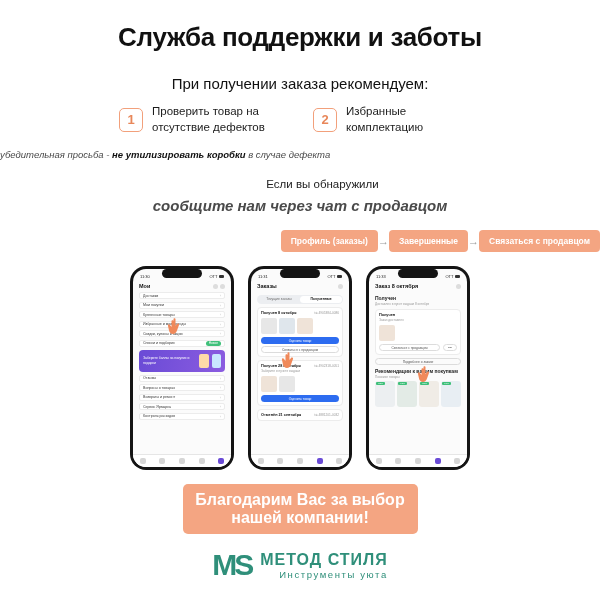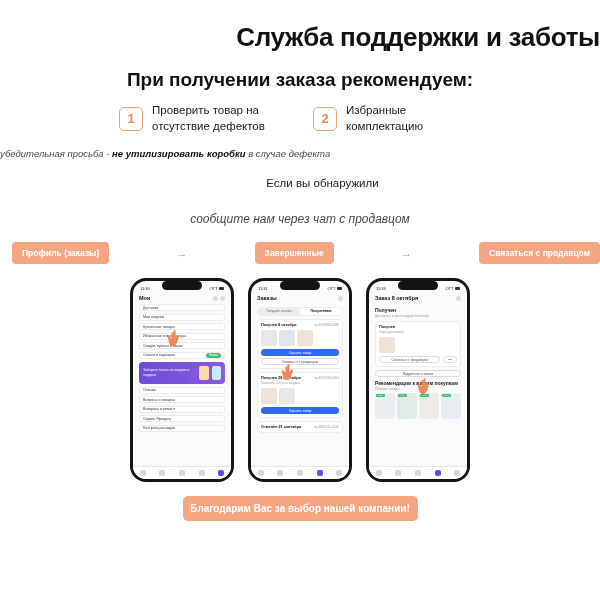--- a/index.html
+++ b/index.html
@@ -7,33 +7,33 @@
   body {
     width: 600px; height: 600px;
     background: #ffffff;
     font-family: "Liberation Sans", sans-serif;
     color: #1c1c1c;
     overflow: hidden;
   }
   .page { position: relative; width: 600px; height: 600px; }
 
   .title {
-    text-align: right;
+    text-align: center;
     font-size: 26px;
     font-weight: bold;
     letter-spacing: -0.3px;
     margin-top: 22px;
     color: #111;
   }
 
   .subtitle {
     text-align: center;
-    font-size: 19px;
-    font-weight: bold;
-    margin-top: 16px;
+    font-size: 15px;
+    font-weight: normal;
+    margin-top: 22px;
     color: #111;
   }
 
   .steps {
     display: flex;
     justify-content: center;
     gap: 26px;
     margin-top: 12px;
   }
   .step {
@@ -75,31 +75,31 @@
     color: #222;
     margin-left: 45px;
   }
   .block2 .l2 {
     font-size: 12.5px;
     font-weight: bold;
     color: #111;
     margin-top: 2px;
   }
   .block2 .l3 {
-    font-size: 12px;
+    font-size: 15px;
     font-style: italic;
     color: #4a4a4a;
-    margin-top: 23px;
+    margin-top: 7px;
+    font-weight: bold;
   }
 
   .chips {
     display: flex;
-    justify-content: space-between;
+    justify-content: flex-end;
     align-items: center;
-    gap: 10px;
     margin-top: 16px;
     padding-left: 12px;
   }
   .chip {
     background: #f4a582;
     color: #ffffff;
     font-size: 8.5px;
     font-weight: bold;
     border-radius: 4px;
     padding: 6px 10px;
@@ -257,21 +257,21 @@
     pointer-events: none;
   }
 
   .thanks {
     margin: 14px auto 0 auto;
     width: 235px;
     background: #f4a582;
     color: #fff;
     border-radius: 5px;
     text-align: center;
-    font-size: 10px;
+    font-size: 16px;
     font-weight: bold;
     padding: 7px 6px;
   }
 
   .logo {
     margin-top: 16px;
     display: flex;
     align-items: center;
     justify-content: center;
     gap: 9px;
@@ -538,14 +538,21 @@
         <svg class="hand" style="left:48px; top:96px;" viewBox="0 0 32 40">
           <path d="M13 4c0-2 4-2 4 0v14l3-4c1.5-2 5-0.5 4 2l-4 11c-1.5 4-4 7-8 7s-7-3-8-7L2 18c-1-3 2.5-4.5 4-2l3 4V8c0-2 4-2 4 0z" fill="#f0895a"></path>
         </svg>
       </div>
     </div>
 
   </div>
 
   <div class="thanks">Благодарим Вас за выбор нашей компании!</div>
 
+  <div class="logo">
+    <div class="logo-mark">MS</div>
+    <div class="logo-txt">
+      <div class="lt1">МЕТОД СТИЛЯ</div>
+      <div class="lt2">Инструменты уюта</div>
+    </div>
+  </div>
 
 </div>
 
 </body></html>

